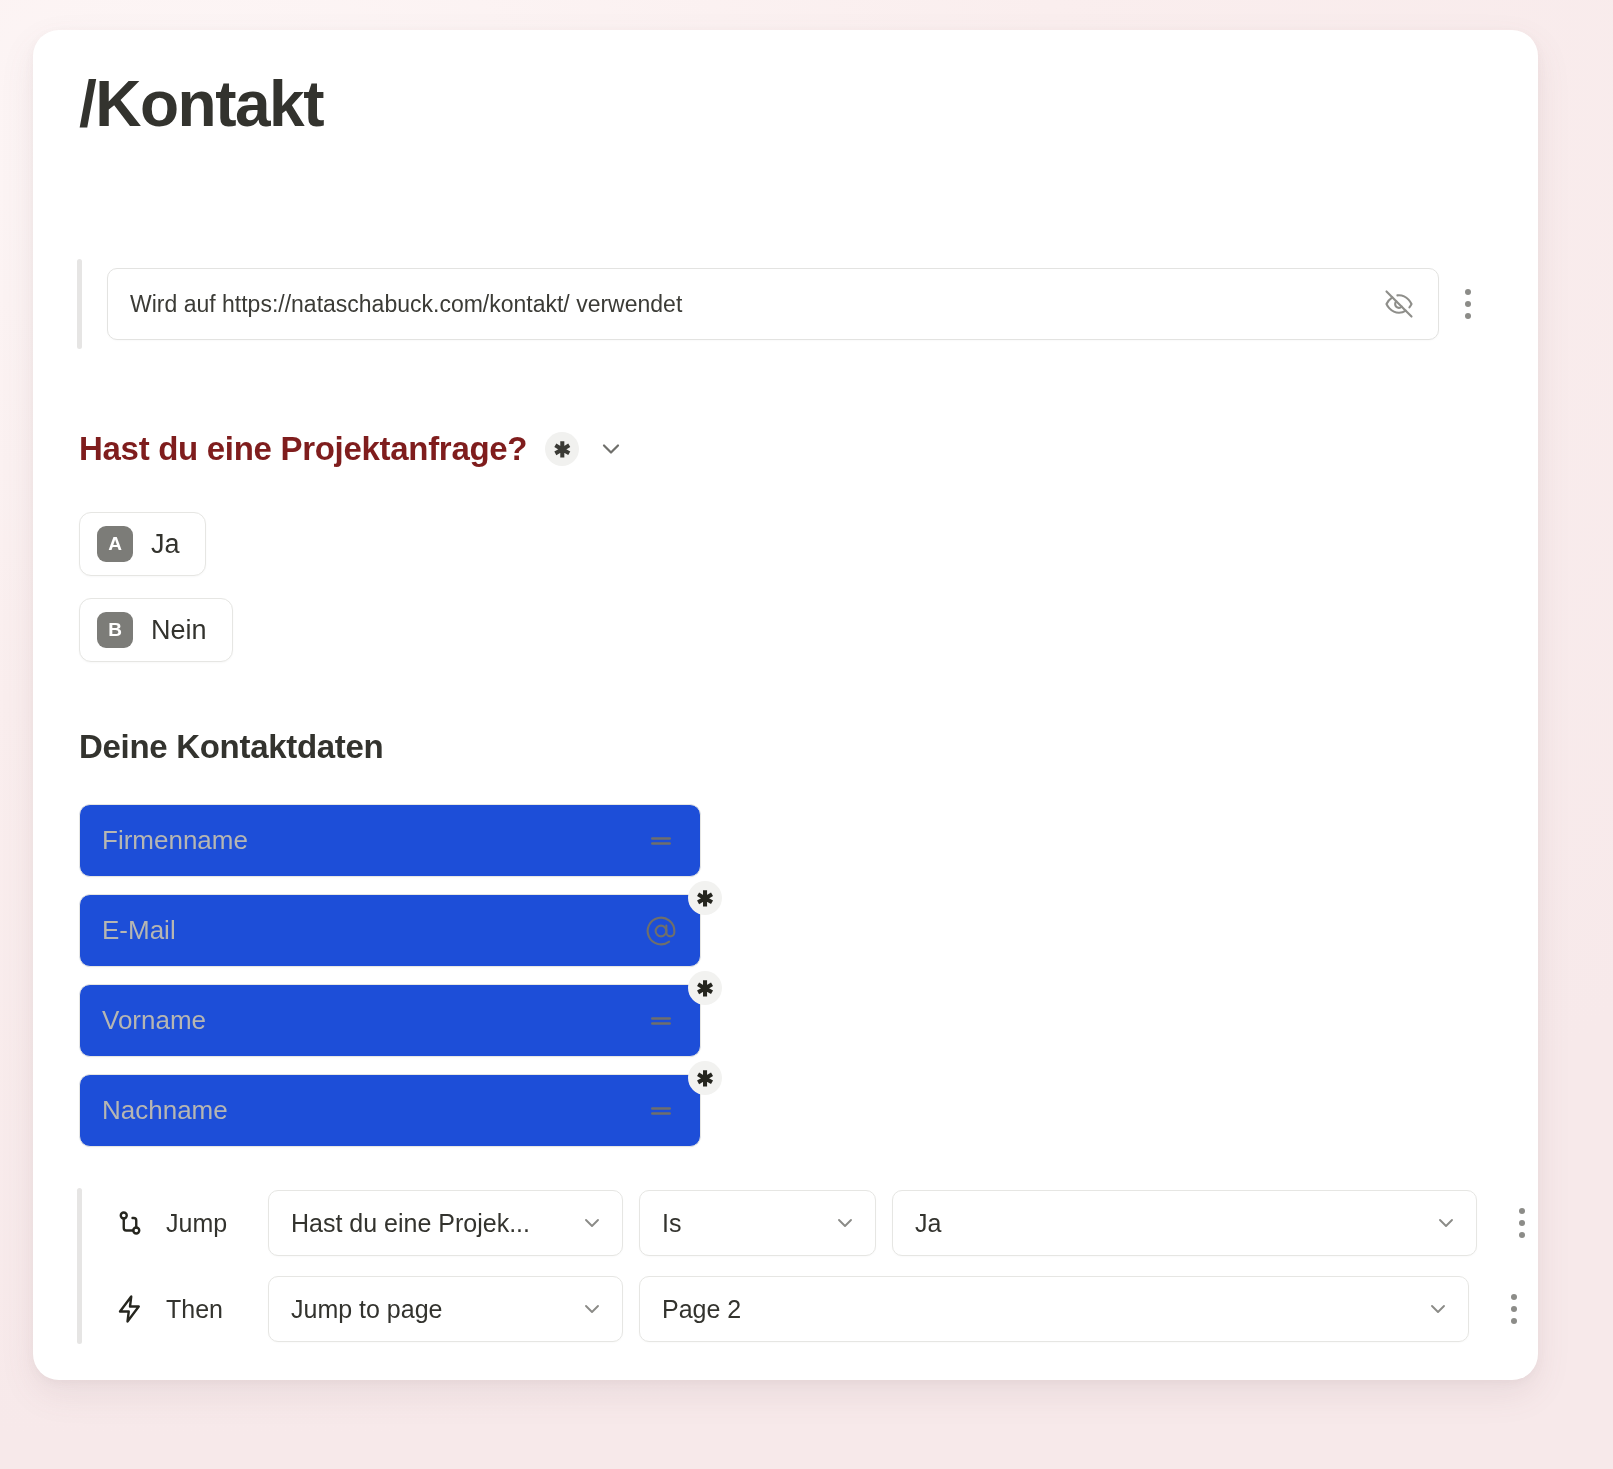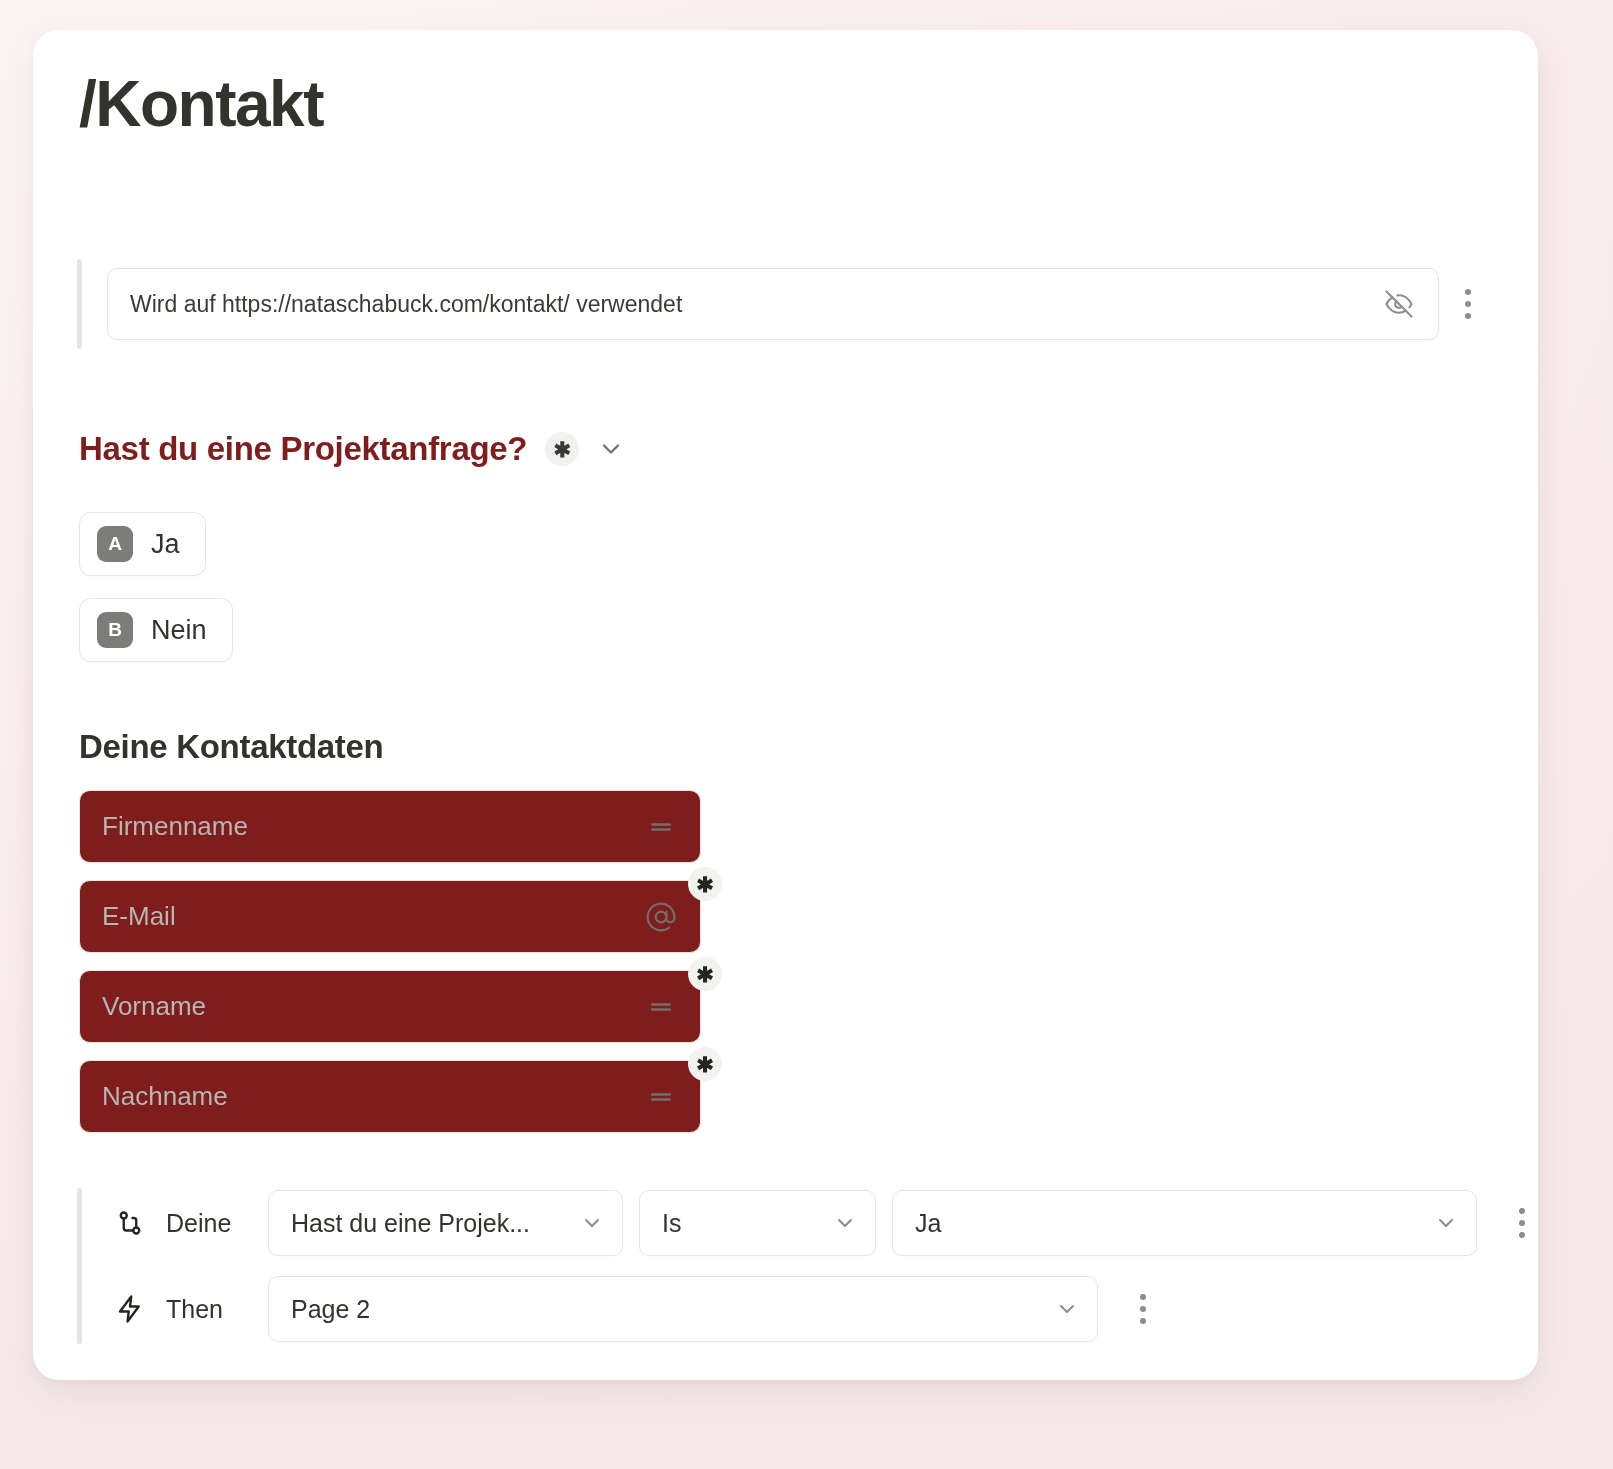--- a/index.html
+++ b/index.html
@@ -197,25 +197,26 @@
   }
   .field-wrap {
     position: relative;
     margin-bottom: 17px;
     width: 622px;
   }
   .field {
     height: 73px;
     border: 1px solid #e6e6e3;
     border-radius: 11px;
-    background: #7f1d1d;
+    background: #1d4ed8;
     display: flex;
     align-items: center;
     padding: 0 22px 0 22px;
     box-shadow: 0 1px 2px rgba(0,0,0,0.025);
+    margin-top: 14px;
   }
   .field-placeholder {
     flex: 1 1 auto;
     font-size: 26px;
     color: #b6b6b2;
   }
   .field-icon {
     flex: 0 0 auto;
     color: #6f6f6b;
     display: flex;
@@ -442,21 +443,21 @@
 
       <div class="logic-row">
         <span class="logic-icon">
           <svg width="30" height="30" viewBox="0 0 24 24" fill="none" stroke="currentColor" stroke-width="1.9" stroke-linecap="round" stroke-linejoin="round">
             <circle cx="7" cy="6" r="2.4"></circle>
             <circle cx="17" cy="18" r="2.4"></circle>
             <path d="M7 8.4V16a2 2 0 0 0 2 2h5.6"></path>
             <path d="M17 15.6V10a2 2 0 0 0-2-2h-1"></path>
           </svg>
         </span>
-        <span class="logic-word">Deine</span>
+        <span class="logic-word">Jump</span>
 
         <div class="select sel-subject">
           <span class="sel-text">Hast du eine Projek...</span>
           <span class="sel-chevron">
             <svg width="24" height="24" viewBox="0 0 24 24" fill="none" stroke="currentColor" stroke-width="1.9" stroke-linecap="round" stroke-linejoin="round">
                 <polyline points="6 9 12 15 18 9"></polyline>
               </svg>
           </span>
         </div>
 
@@ -486,20 +487,28 @@
       </div>
 
       <div class="logic-row">
         <span class="logic-icon">
           <svg width="30" height="30" viewBox="0 0 24 24" fill="none" stroke="currentColor" stroke-width="1.9" stroke-linecap="round" stroke-linejoin="round">
             <polygon points="13 2 4 14 11 14 10 22 19 10 12 10 13 2"></polygon>
           </svg>
         </span>
         <span class="logic-word">Then</span>
 
+        <div class="select sel-action">
+          <span class="sel-text">Jump to page</span>
+          <span class="sel-chevron">
+            <svg width="24" height="24" viewBox="0 0 24 24" fill="none" stroke="currentColor" stroke-width="1.9" stroke-linecap="round" stroke-linejoin="round">
+                <polyline points="6 9 12 15 18 9"></polyline>
+              </svg>
+          </span>
+        </div>
 
         <div class="select sel-target">
           <span class="sel-text">Page 2</span>
           <span class="sel-chevron">
             <svg width="24" height="24" viewBox="0 0 24 24" fill="none" stroke="currentColor" stroke-width="1.9" stroke-linecap="round" stroke-linejoin="round">
                 <polyline points="6 9 12 15 18 9"></polyline>
               </svg>
           </span>
         </div>
 

